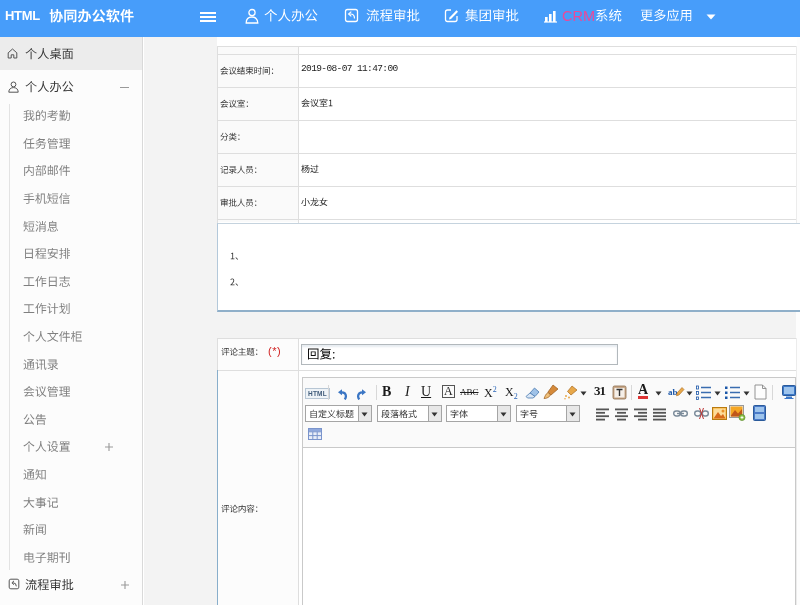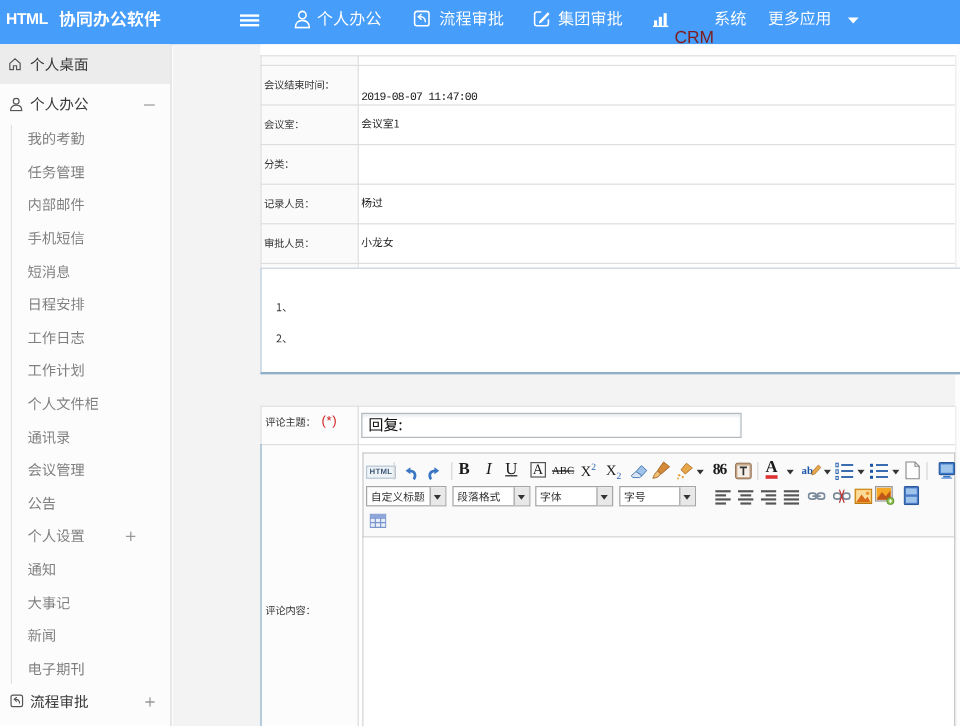--- a/index.html
+++ b/index.html
@@ -48,21 +48,21 @@
       <svg width="54.0" height="16.2" viewBox="0 0 54.0 16.2">
         <path d="M6.2 8.5V9.4H0.7V10.2H5.3C4 11.2 2.1 12 0.4 12.5C0.6 12.7 0.9 13.1 1.1 13.3C2.8 12.8 4.8 11.8 6.2 10.6V13.5H7.2V10.5C8.6 11.7 10.7 12.7 12.4 13.2C12.6 13 12.9 12.6 13.1 12.4C11.4 12 9.5 11.2 8.2 10.2H12.8V9.4H7.2V8.5ZM6.6 4.9V5.8H3.3V4.9ZM6.3 1.3C6.5 1.6 6.8 2.1 6.9 2.5H3.9C4.1 2.1 4.4 1.6 4.6 1.2L3.6 1C3 2.2 1.9 3.7 0.4 4.9C0.6 5 1 5.3 1.1 5.5C1.6 5.2 2 4.8 2.3 4.4V8.7H3.3V8.3H12.4V7.5H7.6V6.6H11.5V5.8H7.6V4.9H11.4V4.2H7.6V3.3H12V2.5H8C7.8 2.1 7.5 1.5 7.2 1ZM6.6 4.2H3.3V3.3H6.6ZM6.6 6.6V7.5H3.3V6.6Z M14.6 1.7V13.5H15.7V12.9H24.8V13.5H25.9V1.7ZM15.7 12V2.6H24.8V12ZM20.9 3.2V4.9H16.6V5.8H20.6C19.5 7.3 17.9 8.6 16.4 9.4C16.6 9.6 16.9 9.9 17 10.1C18.4 9.4 19.8 8.2 20.9 6.9V10.1C20.9 10.3 20.9 10.3 20.7 10.3C20.5 10.3 20 10.3 19.3 10.3C19.5 10.6 19.6 10.9 19.7 11.2C20.5 11.2 21.1 11.2 21.4 11C21.8 10.9 21.9 10.6 21.9 10.1V5.8H24V4.9H21.9V3.2Z M32.8 1.2C33 1.6 33.2 2.1 33.4 2.5H28.1V4.7H29.1V3.5H38.3V4.7H39.4V2.5H34.3L34.6 2.4C34.4 2 34.1 1.4 33.8 1ZM29.9 8.5H33.2V10H29.9ZM29.9 7.6V6.1H33.2V7.6ZM37.5 8.5V10H34.3V8.5ZM37.5 7.6H34.3V6.1H37.5ZM33.2 3.9V5.2H29V11.7H29.9V10.9H33.2V13.5H34.3V10.9H37.5V11.6H38.5V5.2H34.3V3.9Z M43 1.1V3.8H41.1V4.7H43V7.7C42.2 7.9 41.5 8.1 41 8.2L41.3 9.2L43 8.7V12.2C43 12.4 42.9 12.4 42.7 12.5C42.6 12.5 42 12.5 41.3 12.4C41.5 12.7 41.6 13.1 41.6 13.4C42.6 13.4 43.1 13.4 43.5 13.2C43.8 13 44 12.8 44 12.2V8.4L45.6 7.9L45.5 7L44 7.4V4.7H45.5V3.8H44V1.1ZM46.1 13.3C46.3 13 46.7 12.8 49.1 11.7C49 11.5 48.9 11.1 48.9 10.8L47.1 11.6V6.4H49V5.4H47.1V1.2H46.1V11.4C46.1 11.9 45.8 12.2 45.6 12.4C45.8 12.6 46 13 46.1 13.3ZM52.5 4.2C52 4.7 51.2 5.4 50.5 5.9V1.3H49.5V11.5C49.5 12.8 49.8 13.2 50.8 13.2C51 13.2 52 13.2 52.2 13.2C53.2 13.2 53.4 12.5 53.5 10.7C53.2 10.7 52.8 10.5 52.5 10.3C52.5 11.8 52.4 12.2 52.2 12.2C51.9 12.2 51.1 12.2 50.9 12.2C50.6 12.2 50.5 12.1 50.5 11.5V7C51.4 6.4 52.4 5.6 53.2 4.9Z" fill="#ffffff"></path>
       </svg>
     </div>
 <svg style="position:absolute;left:544px;top:9px" width="14" height="14" viewBox="0 0 14 14">
 <rect x="1" y="8" width="2.6" height="5" fill="#fff"></rect>
 <rect x="5" y="5" width="2.6" height="8" fill="#fff"></rect>
 <rect x="9" y="2" width="2.6" height="11" fill="#fff"></rect>
 <rect x="0" y="12.4" width="13" height="1.2" fill="#fff"></rect>
     </svg>
-<div style="position:absolute;left:562px;top:24px;font:14.5px 'Liberation Sans',sans-serif;color:#7f1d1d">CRM</div>
+<div style="position:absolute;left:562px;top:8px;font:14.5px 'Liberation Sans',sans-serif;color:#ec4899">CRM</div>
 <div style="position:absolute;left:595px;top:8.0px;width:27.0px;height:16.2px">
       <svg width="27.0" height="16.2" viewBox="0 0 27.0 16.2">
         <path d="M3.9 9.4C3.1 10.3 2 11.3 0.9 12C1.2 12.1 1.6 12.5 1.8 12.7C2.9 11.9 4.1 10.8 4.9 9.7ZM8.6 9.8C9.7 10.7 11.1 11.9 11.8 12.7L12.6 12.1C11.9 11.3 10.5 10.1 9.4 9.3ZM9 6.4C9.3 6.7 9.7 7.1 10.1 7.5L4.1 7.9C6.1 6.9 8.2 5.7 10.2 4.1L9.4 3.5C8.7 4 8 4.6 7.3 5.1L4 5.2C5 4.5 5.9 3.7 6.8 2.7C8.6 2.6 10.3 2.3 11.5 2L10.8 1.2C8.7 1.7 4.7 2.1 1.4 2.2C1.6 2.5 1.7 2.9 1.7 3.1C2.9 3.1 4.2 3 5.4 2.9C4.5 3.8 3.5 4.6 3.2 4.8C2.8 5.1 2.5 5.3 2.2 5.4C2.3 5.6 2.4 6.1 2.5 6.3C2.8 6.2 3.2 6.1 5.9 5.9C4.8 6.7 3.8 7.2 3.3 7.4C2.5 7.8 1.9 8.1 1.4 8.1C1.6 8.4 1.7 8.9 1.7 9.1C2.1 8.9 2.6 8.9 6.4 8.6V12.1C6.4 12.3 6.3 12.3 6.1 12.3C5.9 12.4 5.1 12.4 4.3 12.3C4.5 12.6 4.7 13 4.7 13.3C5.7 13.3 6.4 13.3 6.8 13.2C7.3 13 7.4 12.7 7.4 12.1V8.5L10.7 8.3C11.1 8.7 11.5 9.1 11.7 9.5L12.5 9C11.9 8.2 10.8 6.9 9.7 6Z M22.9 7.6V11.9C22.9 12.9 23.2 13.2 24.1 13.2C24.3 13.2 25.1 13.2 25.3 13.2C26.1 13.2 26.4 12.7 26.4 10.9C26.2 10.8 25.8 10.6 25.6 10.4C25.5 12.1 25.5 12.3 25.2 12.3C25 12.3 24.4 12.3 24.3 12.3C24 12.3 23.9 12.3 23.9 11.9V7.6ZM20.4 7.7C20.3 10.3 20 11.8 17.8 12.6C18 12.8 18.3 13.2 18.4 13.4C20.9 12.4 21.3 10.7 21.4 7.7ZM14.1 11.7 14.3 12.7C15.5 12.3 17.1 11.8 18.6 11.3L18.5 10.4C16.8 10.9 15.2 11.4 14.1 11.7ZM21.5 1.3C21.8 1.8 22.1 2.6 22.3 3H19V3.9H21.4C20.8 4.8 19.9 6 19.6 6.3C19.3 6.6 19 6.6 18.7 6.7C18.8 6.9 19 7.4 19.1 7.7C19.4 7.5 20 7.5 24.9 7C25.1 7.4 25.3 7.7 25.5 8L26.3 7.5C25.9 6.7 25 5.5 24.3 4.5L23.5 4.9C23.8 5.3 24.1 5.8 24.4 6.2L20.7 6.5C21.3 5.8 22.1 4.7 22.6 3.9H26.3V3H22.4L23.3 2.7C23.1 2.3 22.8 1.6 22.5 1ZM14.3 6.7C14.5 6.6 14.8 6.5 16.4 6.3C15.9 7.1 15.3 7.8 15.1 8.1C14.7 8.6 14.4 8.9 14.1 9C14.2 9.2 14.3 9.7 14.4 9.9C14.7 9.8 15.1 9.6 18.5 8.9C18.5 8.7 18.4 8.3 18.5 8L15.9 8.5C16.9 7.3 18 5.9 18.8 4.4L17.9 3.9C17.6 4.4 17.4 4.9 17.1 5.4L15.4 5.5C16.2 4.4 17.1 2.9 17.7 1.5L16.7 1C16.1 2.6 15.1 4.4 14.7 4.8C14.4 5.3 14.2 5.6 13.9 5.7C14.1 5.9 14.2 6.5 14.3 6.7Z" fill="#ffffff"></path>
       </svg>
     </div>
 <div style="position:absolute;left:640px;top:8.2px;width:52.8px;height:15.8px">
       <svg width="52.8" height="15.8" viewBox="0 0 52.8 15.8">
         <path d="M3.3 9 2.5 9.3C2.9 10.1 3.5 10.7 4.1 11.2C3.3 11.6 2.2 12 0.6 12.3C0.8 12.5 1.1 12.9 1.2 13.2C2.9 12.8 4.2 12.3 5 11.7C6.9 12.7 9.3 13 12.4 13.1C12.4 12.8 12.6 12.4 12.8 12.1C9.8 12.1 7.6 11.9 5.8 11.1C6.5 10.4 6.9 9.7 7 8.8H11.5V3.7H7.2V2.6H12.3V1.7H0.9V2.6H6.2V3.7H2.1V8.8H6C5.8 9.5 5.5 10.1 4.9 10.6C4.3 10.2 3.8 9.6 3.3 9ZM3 6.7H6.2V7.2C6.2 7.5 6.2 7.8 6.1 8H3ZM7.2 8C7.2 7.8 7.2 7.5 7.2 7.2V6.7H10.5V8ZM3 4.6H6.2V5.9H3ZM7.2 4.6H10.5V5.9H7.2Z M19.2 1C18.4 2.1 16.8 3.4 14.7 4.3C14.9 4.4 15.2 4.7 15.4 5C16.6 4.4 17.6 3.8 18.4 3.1H22.2C21.5 3.9 20.6 4.6 19.5 5.2C19.1 4.8 18.4 4.3 17.9 4L17.1 4.5C17.7 4.8 18.2 5.2 18.7 5.6C17.3 6.3 15.7 6.8 14.2 7.1C14.4 7.3 14.6 7.7 14.7 8C18.1 7.2 22 5.5 23.7 2.5L23.1 2.1L22.9 2.2H19.4C19.8 1.9 20.1 1.5 20.3 1.2ZM21.4 5.6C20.4 6.9 18.5 8.4 15.8 9.3C16.1 9.5 16.3 9.9 16.5 10.1C18.1 9.4 19.5 8.6 20.6 7.7H24.2C23.5 8.7 22.6 9.6 21.4 10.2C21 9.8 20.3 9.3 19.8 8.9L19 9.4C19.5 9.8 20.1 10.3 20.5 10.7C18.7 11.5 16.4 12 14.2 12.2C14.3 12.5 14.5 12.9 14.6 13.2C19.3 12.6 23.8 11.1 25.7 7.2L25 6.8L24.8 6.8H21.6C21.9 6.5 22.2 6.2 22.5 5.8Z M29.9 5.6C30.4 7.1 31.1 8.9 31.3 10.2L32.2 9.8C32 8.6 31.3 6.7 30.7 5.3ZM32.7 4.9C33.2 6.3 33.7 8.2 33.8 9.4L34.8 9.1C34.6 7.9 34.1 6.1 33.6 4.6ZM32.6 1.2C32.8 1.6 33.1 2.2 33.3 2.7H28V6.3C28 8.2 27.9 10.8 26.9 12.7C27.1 12.8 27.6 13.1 27.7 13.2C28.8 11.3 29 8.3 29 6.3V3.7H38.8V2.7H34.4C34.2 2.2 33.9 1.5 33.5 0.9ZM29.2 11.6V12.5H39V11.6H35.4C36.6 9.5 37.6 7.1 38.3 4.9L37.2 4.6C36.7 6.8 35.7 9.5 34.4 11.6Z M41.6 1.9V6.7C41.6 8.6 41.5 10.9 40 12.6C40.2 12.7 40.6 13 40.8 13.2C41.8 12.1 42.3 10.6 42.5 9.1H45.8V13H46.8V9.1H50.3V11.8C50.3 12 50.2 12.1 50 12.1C49.7 12.2 48.8 12.2 47.9 12.1C48 12.4 48.2 12.8 48.2 13.1C49.5 13.1 50.3 13.1 50.7 12.9C51.1 12.8 51.3 12.5 51.3 11.8V1.9ZM42.6 2.9H45.8V5H42.6ZM50.3 2.9V5H46.8V2.9ZM42.6 5.9H45.8V8.2H42.5C42.6 7.7 42.6 7.2 42.6 6.7ZM50.3 5.9V8.2H46.8V5.9Z" fill="#ffffff"></path>
       </svg>
     </div>
@@ -198,21 +198,21 @@
 <div style="position:absolute;left:216.5px;top:46px;width:579.5px;height:1px;background:#dedede"></div>
 <div style="position:absolute;left:216.5px;top:53.5px;width:579.5px;height:1px;background:#dedede"></div>
 <div style="position:absolute;left:216.5px;top:86.5px;width:579.5px;height:1px;background:#dedede"></div>
 <div style="position:absolute;left:216.5px;top:119.5px;width:579.5px;height:1px;background:#dedede"></div>
 <div style="position:absolute;left:216.5px;top:152.5px;width:579.5px;height:1px;background:#dedede"></div>
 <div style="position:absolute;left:216.5px;top:185.5px;width:579.5px;height:1px;background:#dedede"></div>
 <div style="position:absolute;left:216.5px;top:218.5px;width:579.5px;height:1px;background:#dedede"></div>
 <div style="position:absolute;left:216.5px;top:46px;width:1px;height:176.5px;background:#dedede"></div>
 <div style="position:absolute;left:297.5px;top:46px;width:1px;height:176.5px;background:#dedede"></div>
 <div style="position:absolute;left:795.5px;top:46px;width:1px;height:176.5px;background:#ececec"></div>
-<div style="position:absolute;left:301px;top:75px;font:9.5px 'Liberation Mono',monospace;color:#222;letter-spacing:-0.62px">2019-08-07 11:47:00</div>
+<div style="position:absolute;left:301px;top:63px;font:9.5px 'Liberation Mono',monospace;color:#222;letter-spacing:-0.62px">2019-08-07 11:47:00</div>
 <div style="position:absolute;left:220px;top:65.7px;width:58.8px;height:10.3px">
       <svg width="58.8" height="10.3" viewBox="0 0 58.8 10.3">
         <path d="M1.4 8.4C1.7 8.3 2.2 8.2 6.7 7.9C6.9 8.1 7.1 8.4 7.2 8.6L7.8 8.2C7.4 7.6 6.6 6.7 5.8 6L5.3 6.3C5.6 6.6 6 6.9 6.3 7.3L2.3 7.6C3 7 3.6 6.3 4.1 5.6H7.9V5H0.8V5.6H3.2C2.7 6.4 2 7.1 1.8 7.3C1.5 7.5 1.3 7.7 1.1 7.7C1.2 7.9 1.3 8.3 1.4 8.4ZM4.3 0.7C3.6 1.8 2 2.9 0.4 3.6C0.5 3.8 0.7 4 0.8 4.2C1.3 4 1.8 3.7 2.3 3.4V3.9H6.4V3.3H2.4C3.1 2.9 3.8 2.3 4.3 1.7C4.8 2.3 5.6 2.8 6.4 3.3C6.8 3.6 7.3 3.9 7.8 4.1C7.9 3.9 8.1 3.7 8.3 3.5C6.9 3 5.5 2.1 4.7 1.3L5 0.9Z M13.1 1.1C13.4 1.7 13.8 2.4 13.9 2.9L14.5 2.6C14.4 2.2 14 1.4 13.6 0.8ZM9.4 1.3C9.8 1.7 10.2 2.2 10.4 2.6L10.9 2.2C10.7 1.8 10.2 1.3 9.8 0.9ZM15.6 1.2C15.3 3 14.8 4.6 13.9 5.9C13 4.7 12.5 3.1 12.2 1.3L11.6 1.4C12 3.5 12.5 5.1 13.5 6.4C12.9 7.1 12.1 7.7 11.1 8.1C11.2 8.3 11.4 8.5 11.5 8.6C12.5 8.2 13.3 7.6 13.9 6.9C14.5 7.7 15.3 8.2 16.3 8.6C16.4 8.4 16.6 8.2 16.8 8.1C15.8 7.7 15 7.1 14.3 6.4C15.4 5 15.9 3.3 16.2 1.3ZM8.8 3.4V4H10V7C10 7.5 9.8 7.8 9.6 7.9C9.8 8 9.9 8.2 10 8.4C10.1 8.2 10.4 8 11.9 6.9C11.8 6.8 11.7 6.6 11.7 6.4L10.6 7.1V3.4Z M17.1 7.4 17.2 8.1C18.1 7.9 19.2 7.7 20.3 7.4L20.2 6.8C19.1 7.1 17.9 7.3 17.1 7.4ZM17.3 4.2C17.4 4.2 17.6 4.1 18.7 4C18.3 4.5 18 5 17.8 5.1C17.5 5.4 17.3 5.6 17.1 5.7C17.2 5.9 17.3 6.2 17.3 6.3C17.5 6.2 17.9 6.1 20.3 5.7C20.2 5.6 20.2 5.3 20.2 5.1L18.3 5.4C19 4.7 19.7 3.8 20.3 2.9L19.7 2.5C19.5 2.8 19.3 3.1 19.1 3.4L18 3.5C18.5 2.8 19 1.9 19.4 1L18.7 0.7C18.4 1.7 17.7 2.8 17.5 3.1C17.4 3.4 17.2 3.5 17.1 3.6C17.1 3.8 17.2 4.1 17.3 4.2ZM22.3 0.7V1.8H20.3V2.4H22.3V3.8H20.5V4.4H24.8V3.8H23V2.4H24.9V1.8H23V0.7ZM20.7 5.3V8.6H21.4V8.2H23.9V8.5H24.5V5.3ZM21.4 7.6V5.9H23.9V7.6Z M26.4 3.1V5.6H28.8C28 6.5 26.7 7.3 25.5 7.8C25.7 7.9 25.9 8.1 26 8.3C27.1 7.9 28.3 7 29.2 6.1V8.6H29.8V6.1C30.7 7 31.9 7.9 33 8.3C33.1 8.1 33.4 7.9 33.5 7.8C32.3 7.3 31 6.5 30.2 5.6H32.6V3.1H29.8V2.2H33.2V1.6H29.8V0.7H29.2V1.6H25.9V2.2H29.2V3.1ZM27.1 3.7H29.2V5H27.1ZM29.8 3.7H31.9V5H29.8Z M37.7 4C38.1 4.7 38.7 5.6 39 6.1L39.6 5.8C39.3 5.3 38.7 4.4 38.2 3.7ZM36.4 4.4V6.4H34.9V4.4ZM36.4 3.9H34.9V2H36.4ZM34.3 1.4V7.7H34.9V7H37V1.4ZM40.2 0.7V2.4H37.4V3H40.2V7.6C40.2 7.8 40.1 7.8 39.9 7.8C39.7 7.9 39.1 7.9 38.4 7.8C38.5 8 38.6 8.3 38.7 8.5C39.5 8.5 40.1 8.5 40.4 8.4C40.7 8.3 40.8 8.1 40.8 7.6V3H41.9V2.4H40.8V0.7Z M42.8 2.6V8.6H43.4V2.6ZM42.9 1.1C43.3 1.5 43.8 2 44 2.4L44.5 2C44.3 1.7 43.8 1.1 43.4 0.8ZM45.3 5.4H47.3V6.5H45.3ZM45.3 3.7H47.3V4.8H45.3ZM44.7 3.1V7.1H47.9V3.1ZM45 1.2V1.8H49.2V7.8C49.2 7.9 49.2 8 49 8C48.9 8 48.6 8 48.2 8C48.3 8.1 48.4 8.4 48.4 8.5C48.9 8.5 49.3 8.5 49.6 8.4C49.8 8.3 49.9 8.2 49.9 7.8V1.2Z M52.5 3.7C52.9 3.7 53.2 3.5 53.2 3.1C53.2 2.7 52.9 2.4 52.5 2.4C52.2 2.4 51.9 2.7 51.9 3.1C51.9 3.5 52.2 3.7 52.5 3.7ZM52.5 7.9C52.9 7.9 53.2 7.7 53.2 7.3C53.2 6.9 52.9 6.6 52.5 6.6C52.2 6.6 51.9 6.9 51.9 7.3C51.9 7.7 52.2 7.9 52.5 7.9Z" fill="#333333"></path>
       </svg>
     </div>
 <div style="position:absolute;left:220px;top:98.7px;width:33.6px;height:10.3px">
       <svg width="33.6" height="10.3" viewBox="0 0 33.6 10.3">
         <path d="M1.4 8.4C1.7 8.3 2.2 8.2 6.7 7.9C6.9 8.1 7.1 8.4 7.2 8.6L7.8 8.2C7.4 7.6 6.6 6.7 5.8 6L5.3 6.3C5.6 6.6 6 6.9 6.3 7.3L2.3 7.6C3 7 3.6 6.3 4.1 5.6H7.9V5H0.8V5.6H3.2C2.7 6.4 2 7.1 1.8 7.3C1.5 7.5 1.3 7.7 1.1 7.7C1.2 7.9 1.3 8.3 1.4 8.4ZM4.3 0.7C3.6 1.8 2 2.9 0.4 3.6C0.5 3.8 0.7 4 0.8 4.2C1.3 4 1.8 3.7 2.3 3.4V3.9H6.4V3.3H2.4C3.1 2.9 3.8 2.3 4.3 1.7C4.8 2.3 5.6 2.8 6.4 3.3C6.8 3.6 7.3 3.9 7.8 4.1C7.9 3.9 8.1 3.7 8.3 3.5C6.9 3 5.5 2.1 4.7 1.3L5 0.9Z M13.1 1.1C13.4 1.7 13.8 2.4 13.9 2.9L14.5 2.6C14.4 2.2 14 1.4 13.6 0.8ZM9.4 1.3C9.8 1.7 10.2 2.2 10.4 2.6L10.9 2.2C10.7 1.8 10.2 1.3 9.8 0.9ZM15.6 1.2C15.3 3 14.8 4.6 13.9 5.9C13 4.7 12.5 3.1 12.2 1.3L11.6 1.4C12 3.5 12.5 5.1 13.5 6.4C12.9 7.1 12.1 7.7 11.1 8.1C11.2 8.3 11.4 8.5 11.5 8.6C12.5 8.2 13.3 7.6 13.9 6.9C14.5 7.7 15.3 8.2 16.3 8.6C16.4 8.4 16.6 8.2 16.8 8.1C15.8 7.7 15 7.1 14.3 6.4C15.4 5 15.9 3.3 16.2 1.3ZM8.8 3.4V4H10V7C10 7.5 9.8 7.8 9.6 7.9C9.8 8 9.9 8.2 10 8.4C10.1 8.2 10.4 8 11.9 6.9C11.8 6.8 11.7 6.6 11.7 6.4L10.6 7.1V3.4Z M18.1 6V6.6H20.8V7.8H17.3V8.3H24.9V7.8H21.4V6.6H24.2V6H21.4V5.1H20.8V6ZM18.4 5.3C18.7 5.2 19.1 5.2 23.2 4.8C23.4 5 23.6 5.2 23.7 5.4L24.2 5C23.9 4.6 23.1 3.9 22.5 3.5L22 3.8C22.3 4 22.5 4.2 22.7 4.4L19.4 4.6C19.9 4.2 20.4 3.8 20.8 3.4H24V2.8H18.3V3.4H20C19.5 3.8 19 4.3 18.8 4.4C18.6 4.6 18.4 4.7 18.2 4.7C18.3 4.9 18.4 5.2 18.4 5.3ZM20.5 0.8C20.7 1 20.8 1.2 20.9 1.4H17.4V3H18V2H24.2V3H24.8V1.4H21.6C21.5 1.2 21.3 0.8 21.2 0.6Z M27.4 3.7C27.7 3.7 28 3.5 28 3.1C28 2.7 27.7 2.4 27.4 2.4C27 2.4 26.7 2.7 26.7 3.1C26.7 3.5 27 3.7 27.4 3.7ZM27.4 7.9C27.7 7.9 28 7.7 28 7.3C28 6.9 27.7 6.6 27.4 6.6C27 6.6 26.7 6.9 26.7 7.3C26.7 7.7 27 7.9 27.4 7.9Z" fill="#333333"></path>
       </svg>
     </div>
@@ -316,21 +316,21 @@
     </svg>
 <svg style="position:absolute;left:563px;top:384px" width="16" height="16" viewBox="0 0 16 16">
 <path d="M9 2 L14 6 L8 11 L4.5 7.5 Z" fill="#e8a84a" stroke="#a86a20" stroke-width="0.7"></path>
 <circle cx="3" cy="12" r="1" fill="#e8a84a"></circle>
       <circle cx="6" cy="13.5" r="1" fill="#e8a84a"></circle>
       <circle cx="2" cy="14.8" r="0.8" fill="#e8a84a"></circle>
     </svg>
 <svg style="position:absolute;left:580px;top:391px" width="7" height="5" viewBox="0 0 7 5">
       <path d="M0.5 0.5 H6.5 L3.5 4.5 Z" fill="#333"></path>
     </svg>
-<div style="font-family:'Liberation Serif',serif;position:absolute;color:#1a1a1a;left:594px;top:383px;font-size:13px;font-weight:bold;letter-spacing:-1px">86</div>
+<div style="font-family:'Liberation Serif',serif;position:absolute;color:#1a1a1a;left:594px;top:383px;font-size:13px;font-weight:bold;letter-spacing:-1px">31</div>
 <svg style="position:absolute;left:612px;top:384px" width="15" height="16" viewBox="0 0 15 16">
 <rect x="1" y="2" width="13" height="13" rx="1.5" fill="#c9a98a" stroke="#8a6a4a" stroke-width="0.8"></rect>
 <rect x="2.5" y="4" width="10" height="9.5" fill="#f5efe8"></rect>
 <path d="M4.5 5.5 H10.5 M7.5 5.5 V12" stroke="#333" stroke-width="1.4"></path>
     </svg>
 <div style="position:absolute;left:631px;top:385px;width:1px;height:15px;background:#d8d8d8"></div>
 <div style="font-family:'Liberation Serif',serif;position:absolute;color:#1a1a1a;left:638px;top:382px;font-size:14px;font-weight:bold">A<div style="height:3px;background:#d33;margin-top:-2px"></div></div>
 <svg style="position:absolute;left:655px;top:391px" width="7" height="5" viewBox="0 0 7 5">
       <path d="M0.5 0.5 H6.5 L3.5 4.5 Z" fill="#333"></path>
     </svg>

